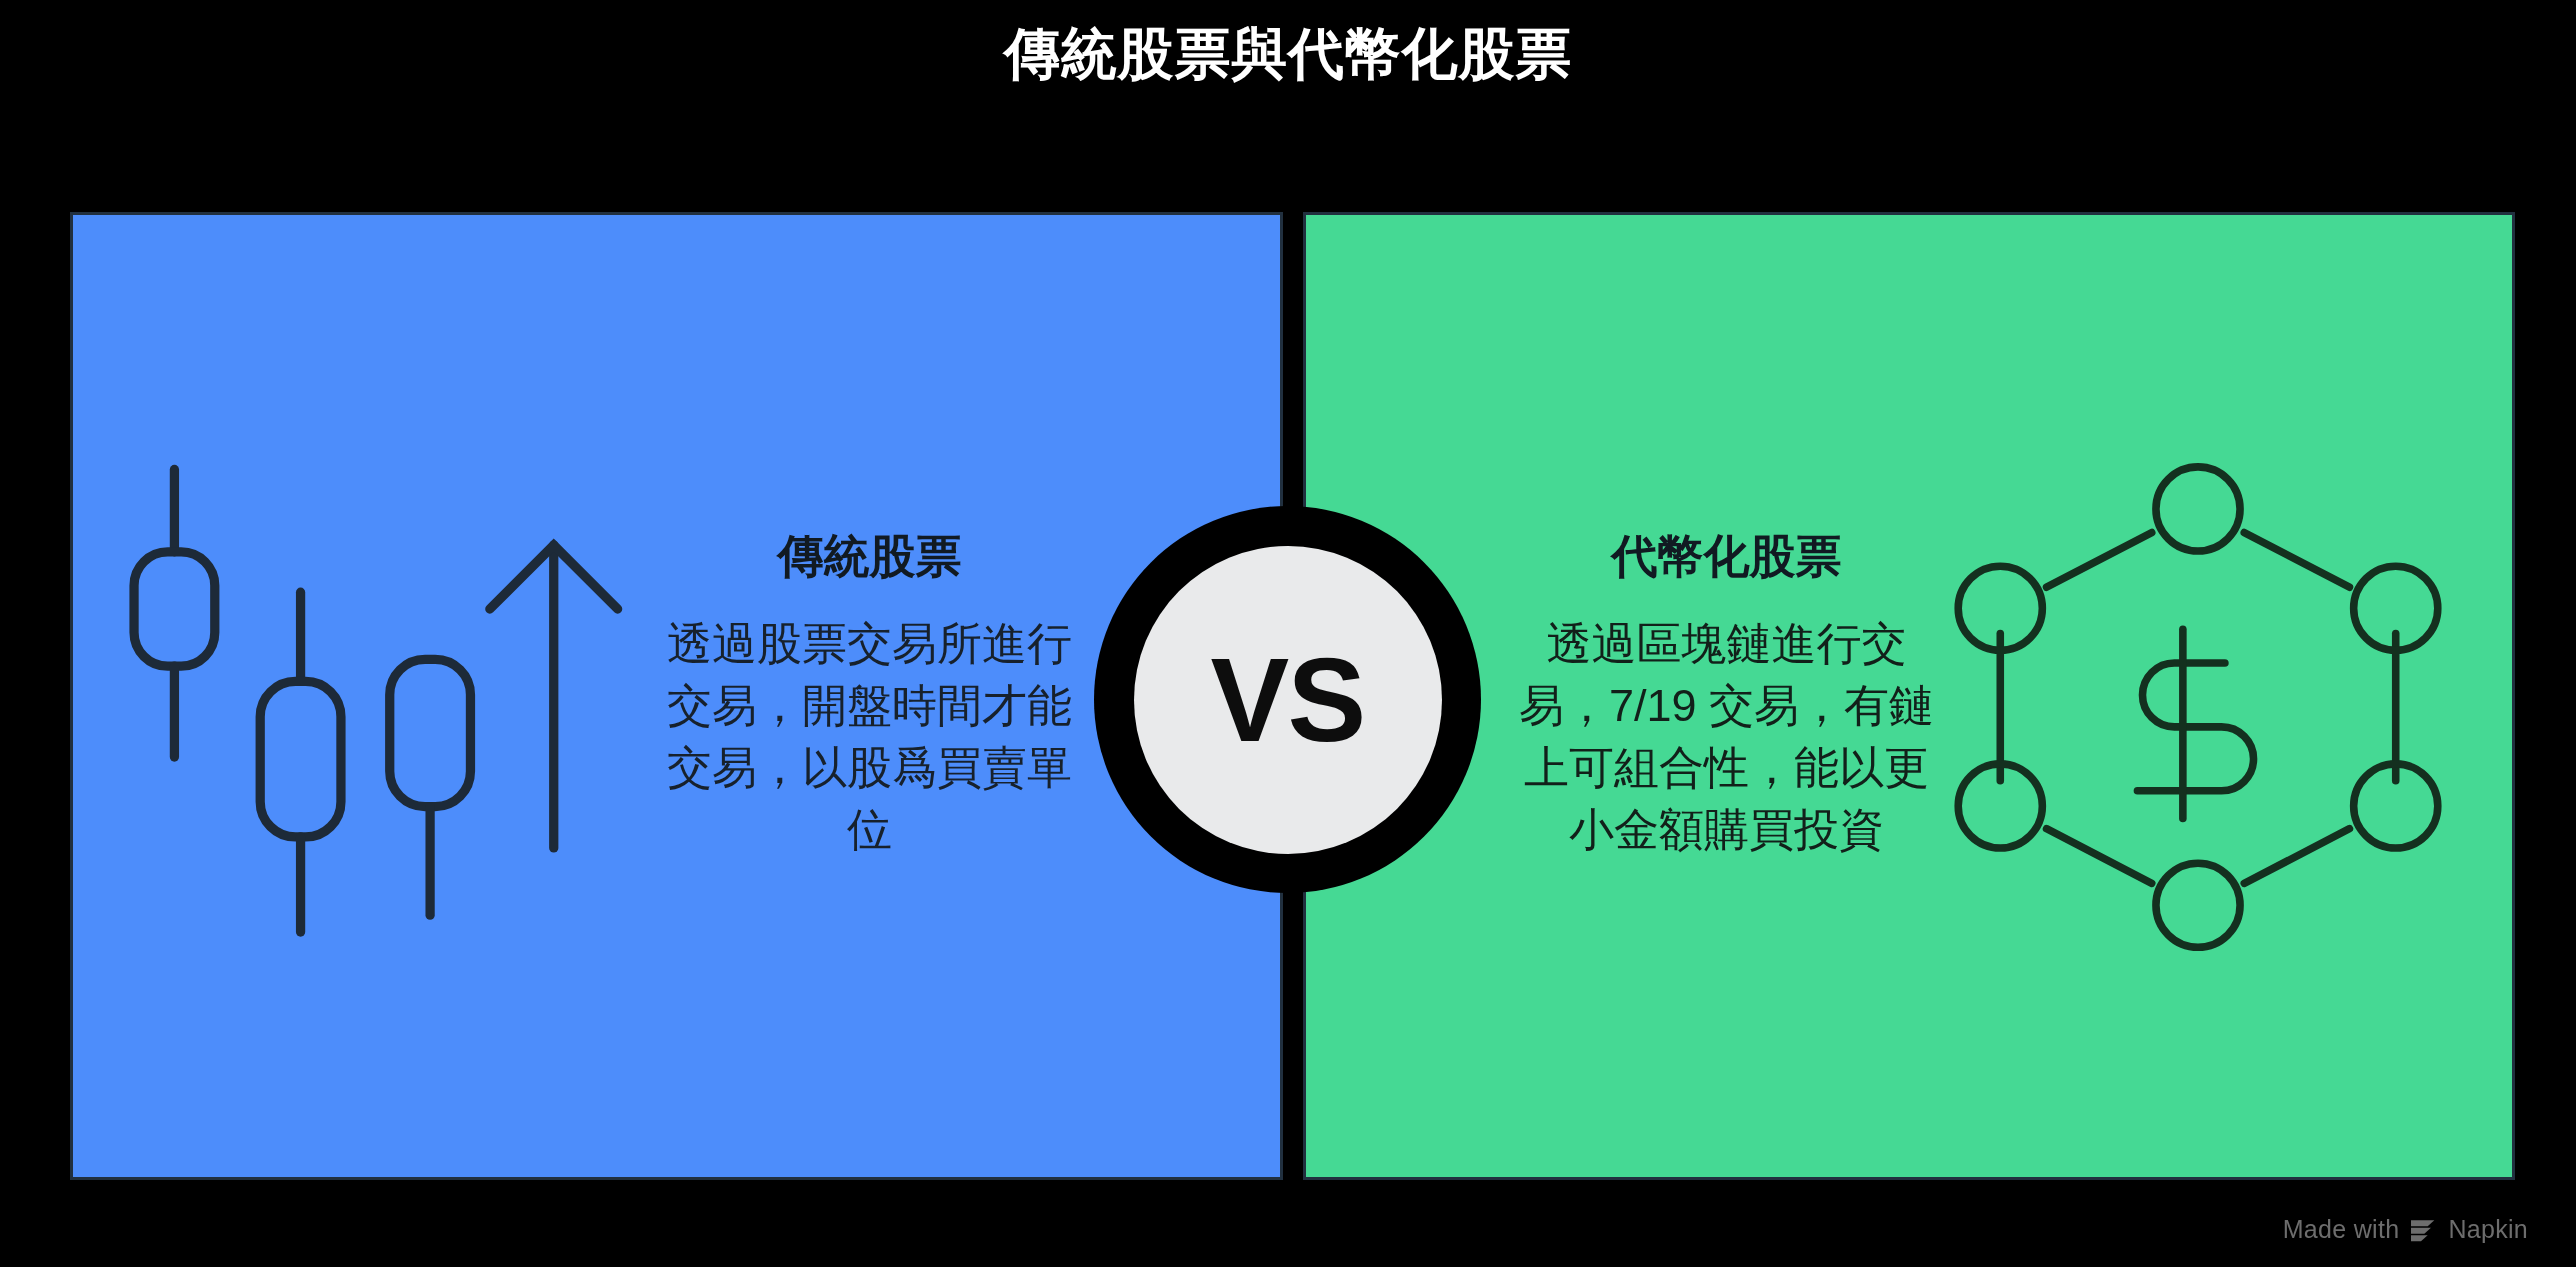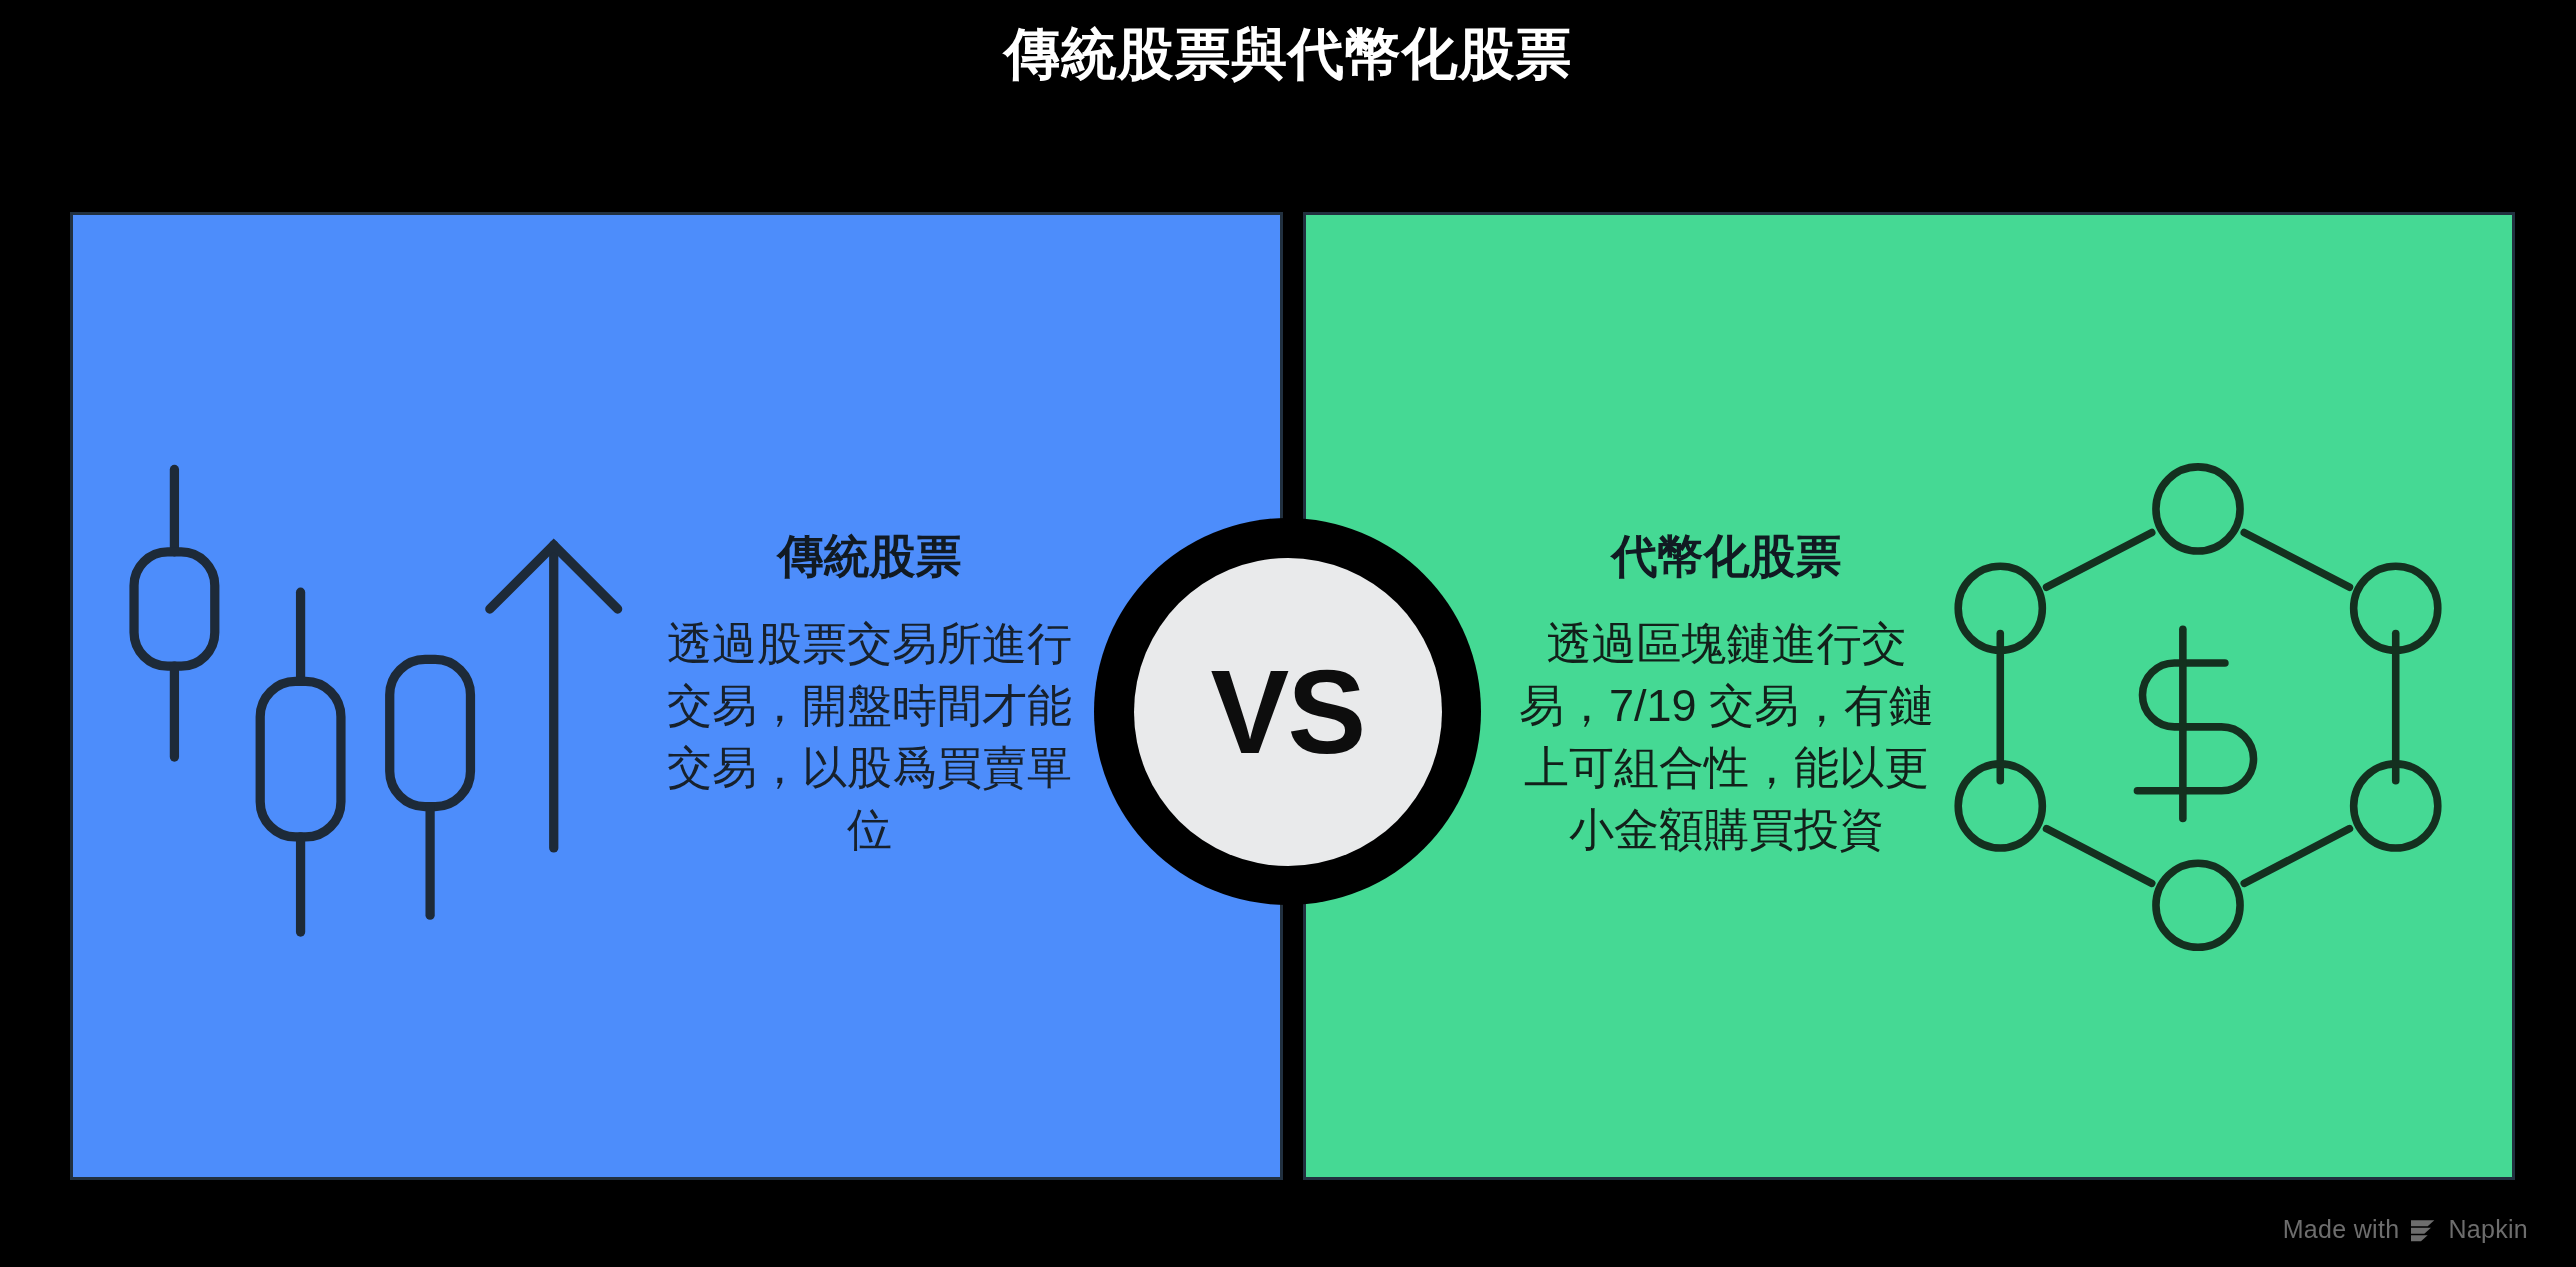--- a/index.html
+++ b/index.html
@@ -104,21 +104,21 @@
     margin: 0;
     text-align: center;
     word-break: break-all;
   }
   .panel-left .panel-body { color: #17212c; }
 
   
   .vs-badge {
     position: absolute;
     left: 1094px;
-    top: 518px;
+    top: 506px;
     width: 387px;
     height: 387px;
     border-radius: 50%;
     background: #000000;
     display: flex;
     align-items: center;
     justify-content: center;
     z-index: 20;
   }
   .vs-inner {

